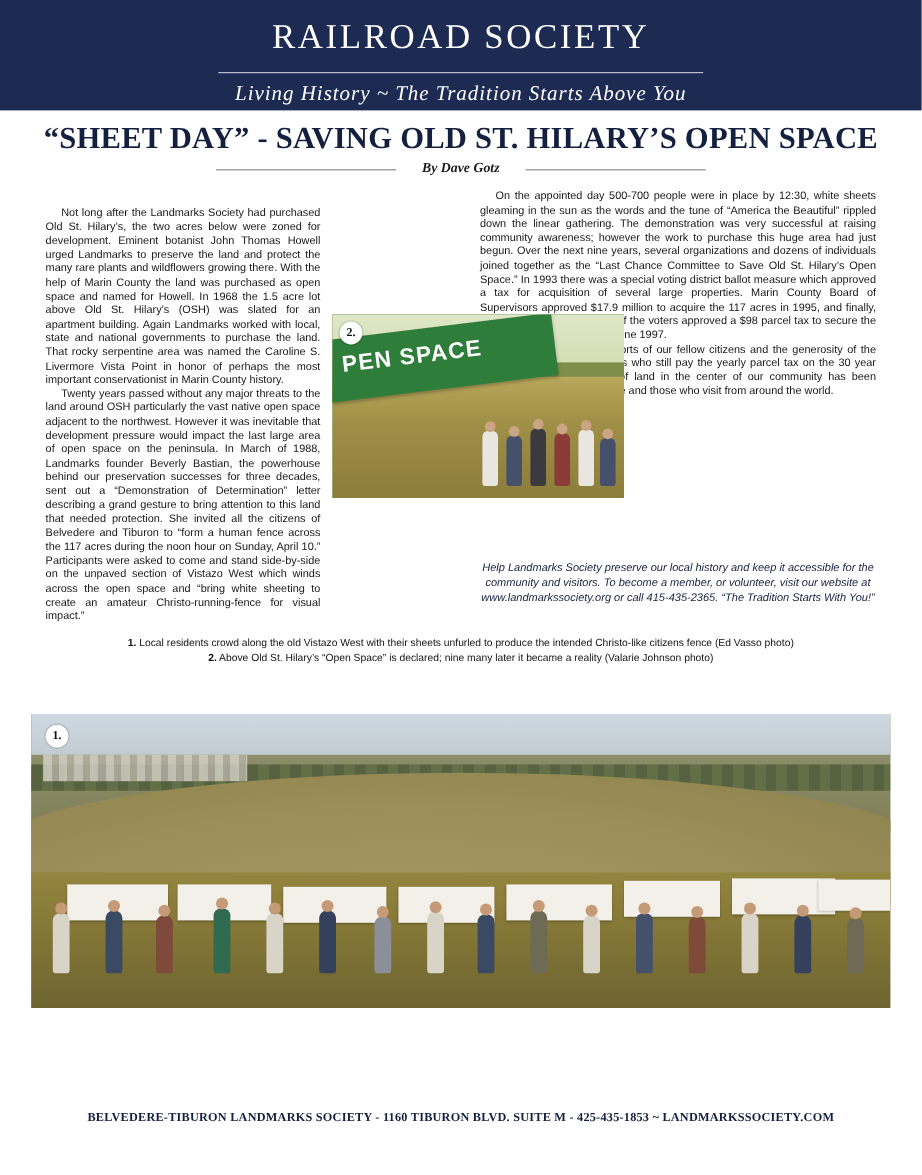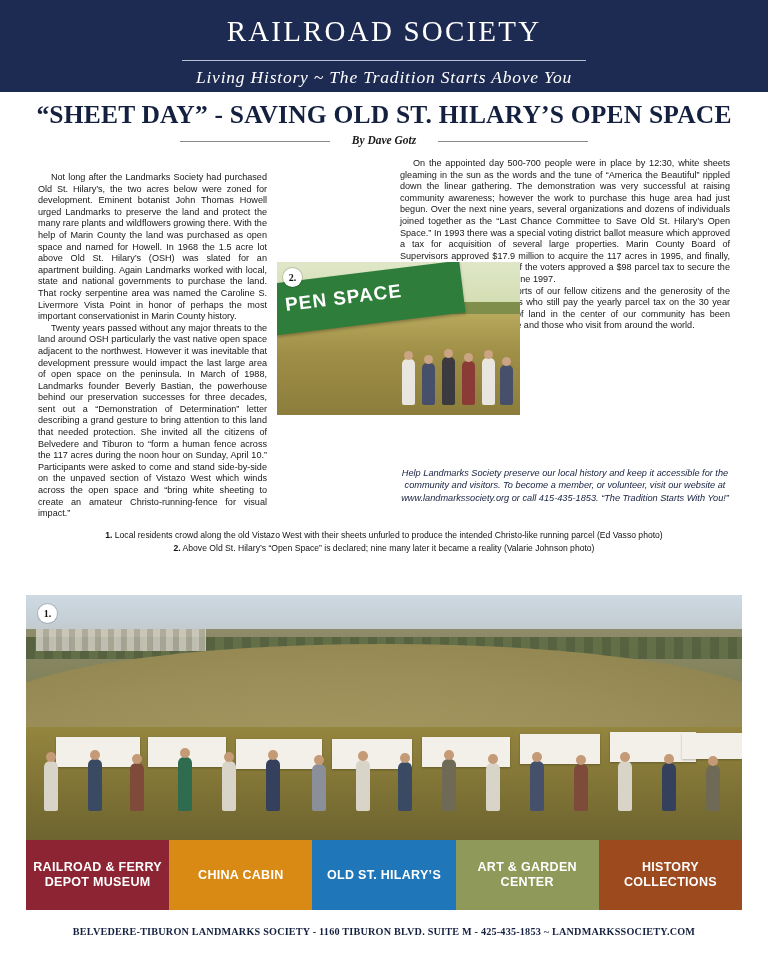--- a/index.html
+++ b/index.html
@@ -328,21 +328,21 @@
   <div class="col" id="col-left">
     <p>Not long after the Landmarks Society had purchased Old St. Hilary’s, the two acres below were zoned for development. Eminent botanist John Thomas Howell urged Landmarks to preserve the land and protect the many rare plants and wildflowers growing there. With the help of Marin County the land was purchased as open space and named for Howell. In 1968 the 1.5 acre lot above Old St. Hilary’s (OSH) was slated for an apartment building. Again Landmarks worked with local, state and national governments to purchase the land. That rocky serpentine area was named the Caroline S. Livermore Vista Point in honor of perhaps the most important conservationist in Marin County history.</p>
     <p>Twenty years passed without any major threats to the land around OSH particularly the vast native open space adjacent to the northwest. However it was inevitable that development pressure would impact the last large area of open space on the peninsula. In March of 1988, Landmarks founder Beverly Bastian, the powerhouse behind our preservation successes for three decades, sent out a “Demonstration of Determination” letter describing a grand gesture to bring attention to this land that needed protection. She invited all the citizens of Belvedere and Tiburon to “form a human fence across the 117 acres during the noon hour on Sunday, April 10.” Participants were asked to come and stand side-by-side on the unpaved section of Vistazo West which winds across the open space and “bring white sheeting to create an amateur Christo-running-fence for visual impact.”</p>
   </div>
 
   <div class="col" id="col-right">
     <p>On the appointed day 500-700 people were in place by 12:30, white sheets gleaming in the sun as the words and the tune of “America the Beautiful” rippled down the linear gathering. The demonstration was very successful at raising community awareness; however the work to purchase this huge area had just begun. Over the next nine years, several organizations and dozens of individuals joined together as the “Last Chance Committee to Save Old St. Hilary’s Open Space.” In 1993 there was a special voting district ballot measure which approved a tax for acquisition of several large properties. Marin County Board of Supervisors approved $17.9 million to acquire the 117 acres in 1995, and finally, by a slim margin, two-thirds of the voters approved a $98 parcel tax to secure the purchase of the property in June 1997.</p>
     <p>Thanks to the tireless efforts of our fellow citizens and the generosity of the thousands of property owners who still pay the yearly parcel tax on the 30 year bond, a spectacular piece of land in the center of our community has been preserved for all who live here and those who visit from around the world.</p>
   </div>
 
-  <div class="note">Help Landmarks Society preserve our local history and keep it accessible for the community and visitors. To become a member, or volunteer, visit our website at www.landmarkssociety.org  or call 415-435-1853. “The Tradition Starts With You!”</div>
+  <div class="note">Help Landmarks Society preserve our local history and keep it accessible for the community and visitors. To become a member, or volunteer, visit our website at www.landmarkssociety.org  or call 415-435-2365. “The Tradition Starts With You!”</div>
 
   <div class="photo2">
     <div class="photo2-sky"></div>
     <div class="photo2-hill"></div>
     <div class="photo2-field"></div>
     <div class="photo2-banner">
       <div class="photo2-banner-text">PEN SPACE</div>
     </div>
     <div class="photo2-figs">
       <div class="fig white" style="left:0px;">
@@ -363,21 +363,21 @@
       <div class="fig blue" style="left:98px; height:40px;">
           <i></i>
         </div>
     </div>
   </div>
   <div class="photo-badge" id="badge-2">2.</div>
 
   <div class="captions">
     <div>
       <span class="num">1.</span>
-      <span>Local residents crowd along the old Vistazo West with their sheets unfurled to produce the intended Christo-like running parcel (Ed Vasso photo)</span>
+      <span>Local residents crowd along the old Vistazo West with their sheets unfurled to produce the intended Christo-like citizens fence (Ed Vasso photo)</span>
     </div>
     <div>
       <span class="num">2.</span>
       <span>Above Old St. Hilary’s “Open Space” is declared; nine many later it became a reality (Valarie Johnson photo)</span>
     </div>
   </div>
 
   <div class="photo1">
     <div class="p1-sky"></div>
     <div class="p1-far"></div>
@@ -439,27 +439,20 @@
       </div>
     <div class="p1-person" style="left:636px; background:#35405c; height:48px;">
         <i></i>
       </div>
     <div class="p1-person" style="left:680px; background:#6f6a55; height:46px;">
         <i></i>
       </div>
   </div>
   <div class="photo-badge" id="badge-1">1.</div>
 
-  <div class="colorbar">
-    <div class="cb-cell" style="background:#8d2433">RAILROAD &amp; FERRY DEPOT MUSEUM</div>
-    <div class="cb-cell" style="background:#d98a14">CHINA CABIN</div>
-    <div class="cb-cell" style="background:#1f76b8">OLD ST. HILARY’S</div>
-    <div class="cb-cell" style="background:#8f9a5a">ART &amp; GARDEN CENTER</div>
-    <div class="cb-cell" style="background:#9c4a1e">HISTORY COLLECTIONS</div>
-  </div>
 
   <div class="footer-line">BELVEDERE-TIBURON LANDMARKS SOCIETY - 1160 TIBURON BLVD. SUITE M - 425-435-1853 ~ LANDMARKSSOCIETY.COM</div>
   <div class="footer-bottom">
     
     
     
     
   </div>
 
 </div>

